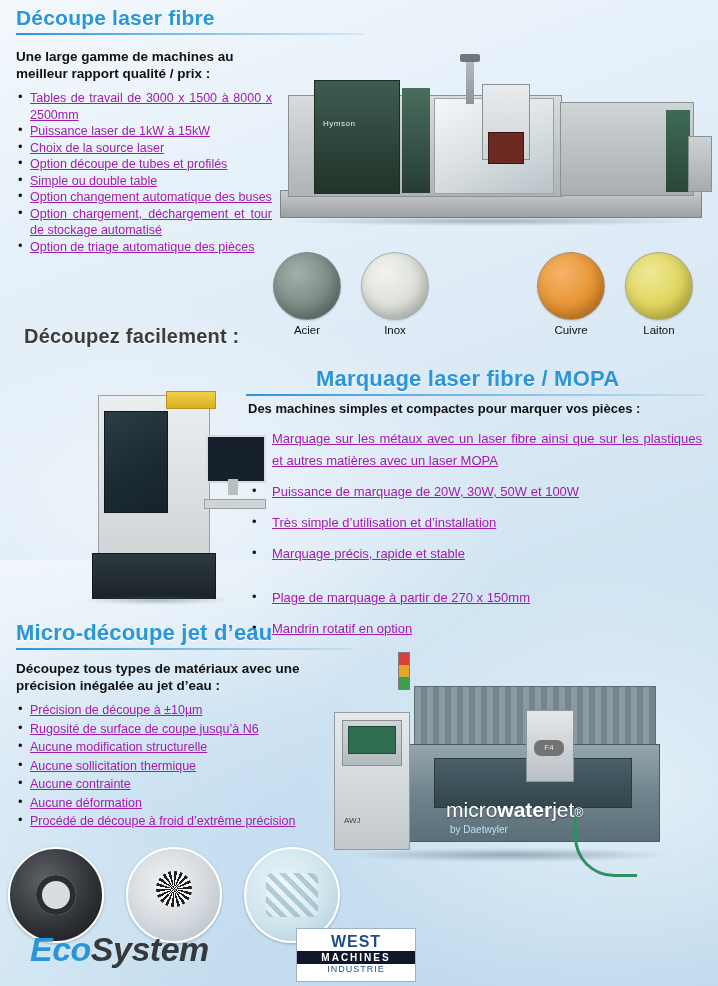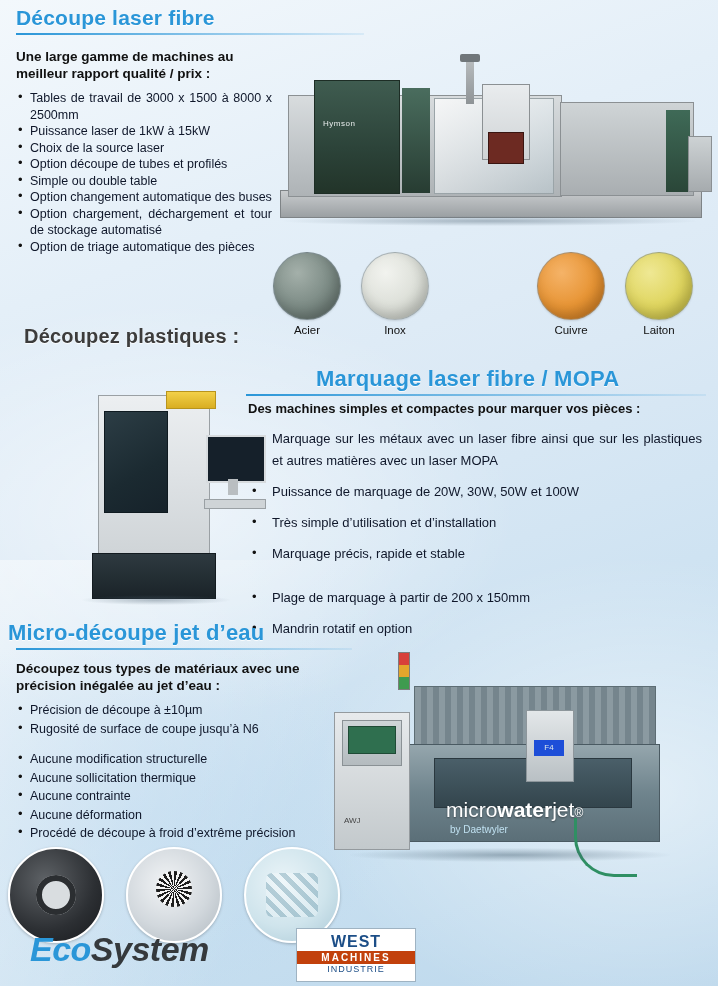--- a/index.html
+++ b/index.html
@@ -78,22 +78,23 @@
     position: absolute;
     margin: 0;
     padding: 0;
     list-style: none;
   }
   ul.bullets li {
     position: relative;
     padding-left: 14px;
     font-size: 12.5px;
     line-height: 16.5px;
-    color: #0f172a;
+    color: #a21caf;
     text-align: justify;
+    text-decoration: underline;
   }
   ul.bullets li:before {
     content: "\2022";
     position: absolute;
     left: 2px;
     top: -1px;
     font-size: 13px;
     color: #111;
   }
 
@@ -252,21 +253,21 @@
     background: repeating-linear-gradient(90deg, #8b9aa1 0px, #8b9aa1 6px, #75858d 6px, #75858d 12px);
     border: 1px solid #5d6d74;
   }
   .wj-head {
     position: absolute; left: 196px; top: 62px; width: 46px; height: 70px;
     background: linear-gradient(to bottom, #e3e7e9, #b9c0c4);
     border: 1px solid #8d969b;
   }
   .wj-head-label {
     position: absolute; left: 204px; top: 92px; width: 30px; height: 16px;
-    background: #1d4ed8; color: #dfe7ea; font-size: 8px; text-align: center; line-height: 16px;
+    background: #737373; color: #dfe7ea; font-size: 8px; text-align: center; line-height: 16px; border-radius: 7px;
   }
   .wj-cabinet {
     position: absolute; left: 4px; top: 64px; width: 74px; height: 136px;
     background: linear-gradient(to bottom, #e7eaec, #c3c9cc);
     border: 1px solid #949a9e;
   }
   .wj-cnc {
     position: absolute; left: 12px; top: 72px; width: 58px; height: 44px;
     background: linear-gradient(to bottom, #cfd5d8, #b4bbbf);
     border: 1px solid #8a9195;
@@ -348,21 +349,21 @@
     width: 118px; height: 52px;
     background: #ffffff;
     border: 1px solid #9fb3c2;
     text-align: center;
   }
   .west .w1 {
     margin-top: 4px;
     font-size: 16px; font-weight: bold; color: #1c4e87; letter-spacing: 1px;
   }
   .west .w2 {
-    font-size: 10px; font-weight: bold; color: #ffffff; background: #c2410c;
+    font-size: 10px; font-weight: bold; color: #ffffff; background: #0f172a;
     letter-spacing: 2px; padding: 1px 0;
   }
   .west .w3 {
     font-size: 9px; color: #1c4e87; letter-spacing: 1px;
   }
 </style>
 </head>
 <body>
 
 <div class="page">
@@ -399,21 +400,21 @@
     <div class="lm-glass"></div>
     <div class="lm-arm"></div>
     <div class="lm-arm-top"></div>
     <div class="lm-panel"></div>
     <div class="lm-screen"></div>
     <div class="lm-right-green"></div>
     <div class="lm-tail"></div>
     <div class="lm-shadow"></div>
   </div>
 
-  <div class="sec-title dark" style="left:24px; top:325px;">Découpez plastiques :</div>
+  <div class="sec-title dark" style="left:24px; top:325px;">Découpez facilement :</div>
 
   <div class="materials">
     <div class="mat" style="left:0px; top:0px;">
       <div class="disc" style="background: radial-gradient(circle at 36% 30%, #a4b0aa 0%, #7b8a84 55%, #5c6a65 100%);"></div>
       <div class="lbl">Acier</div>
     </div>
     <div class="mat" style="left:88px; top:0px;">
       <div class="disc" style="background: radial-gradient(circle at 36% 30%, #f2f3ef 0%, #dcdfd8 55%, #c3c7bf 100%);"></div>
       <div class="lbl">Inox</div>
     </div>
@@ -430,43 +431,43 @@
   <div class="sec-title" style="left:316px; top:366px; font-size:22px;">Marquage laser fibre / MOPA</div>
   <div class="title-rule" style="left:246px; top:394px; width:460px;"></div>
 
   <div class="lead" style="left:248px; top:400px; width:452px; font-size:13px;">Des machines simples et compactes pour marquer vos pièces :</div>
 
   <ul class="bullets" style="left:250px; top:428px; width:452px;">
     <li style="margin-bottom:9px; line-height:22px; font-size:13px; padding-left:22px;">Marquage sur les métaux avec un laser fibre ainsi que sur les plastiques et autres matières avec un laser MOPA</li>
     <li style="margin-bottom:9px; line-height:22px; font-size:13px; padding-left:22px;">Puissance de marquage de 20W, 30W, 50W et 100W</li>
     <li style="margin-bottom:9px; line-height:22px; font-size:13px; padding-left:22px;">Très simple d’utilisation et d’installation</li>
     <li style="margin-bottom:22px; line-height:22px; font-size:13px; padding-left:22px;">Marquage précis, rapide et stable</li>
-    <li style="margin-bottom:9px; line-height:22px; font-size:13px; padding-left:22px;">Plage de marquage à partir de 200 x 150mm</li>
+    <li style="margin-bottom:9px; line-height:22px; font-size:13px; padding-left:22px;">Plage de marquage à partir de 270 x 150mm</li>
     <li style="margin-bottom:9px; line-height:22px; font-size:13px; padding-left:22px;">Mandrin rotatif en option</li>
   </ul>
 
   <div class="mark-machine">
     <div class="mm-cab"></div>
     <div class="mm-door"></div>
     <div class="mm-yellow"></div>
     <div class="mm-base"></div>
     <div class="mm-monitor"></div>
     <div class="mm-mon-stand"></div>
     <div class="mm-kb"></div>
     <div class="mm-shadow"></div>
   </div>
 
-  <div class="sec-title" style="left:8px; top:620px; font-size:22px;">Micro-découpe jet d’eau</div>
+  <div class="sec-title" style="left:16px; top:620px; font-size:22px;">Micro-découpe jet d’eau</div>
   <div class="title-rule" style="left:16px; top:648px; width:336px;"></div>
 
   <div class="lead" style="left:16px; top:660px; width:340px;">Découpez tous types de matériaux avec une précision inégalée au jet d’eau :</div>
 
   <ul class="bullets" style="left:16px; top:702px; width:338px;">
     <li style="margin-bottom:2px;">Précision de découpe à ±10µm</li>
-    <li style="margin-bottom:14px;">Rugosité de surface de coupe jusqu’à N6</li>
+    <li style="margin-bottom:2px;">Rugosité de surface de coupe jusqu’à N6</li>
     <li style="margin-bottom:2px;">Aucune modification structurelle</li>
     <li style="margin-bottom:2px;">Aucune sollicitation thermique</li>
     <li style="margin-bottom:2px;">Aucune contrainte</li>
     <li style="margin-bottom:2px;">Aucune déformation</li>
     <li style="margin-bottom:2px;">Procédé de découpe à froid d’extrême précision</li>
   </ul>
 
   <div class="wj-machine">
     <div class="wj-tower"></div>
     <div class="wj-gantry"></div>

